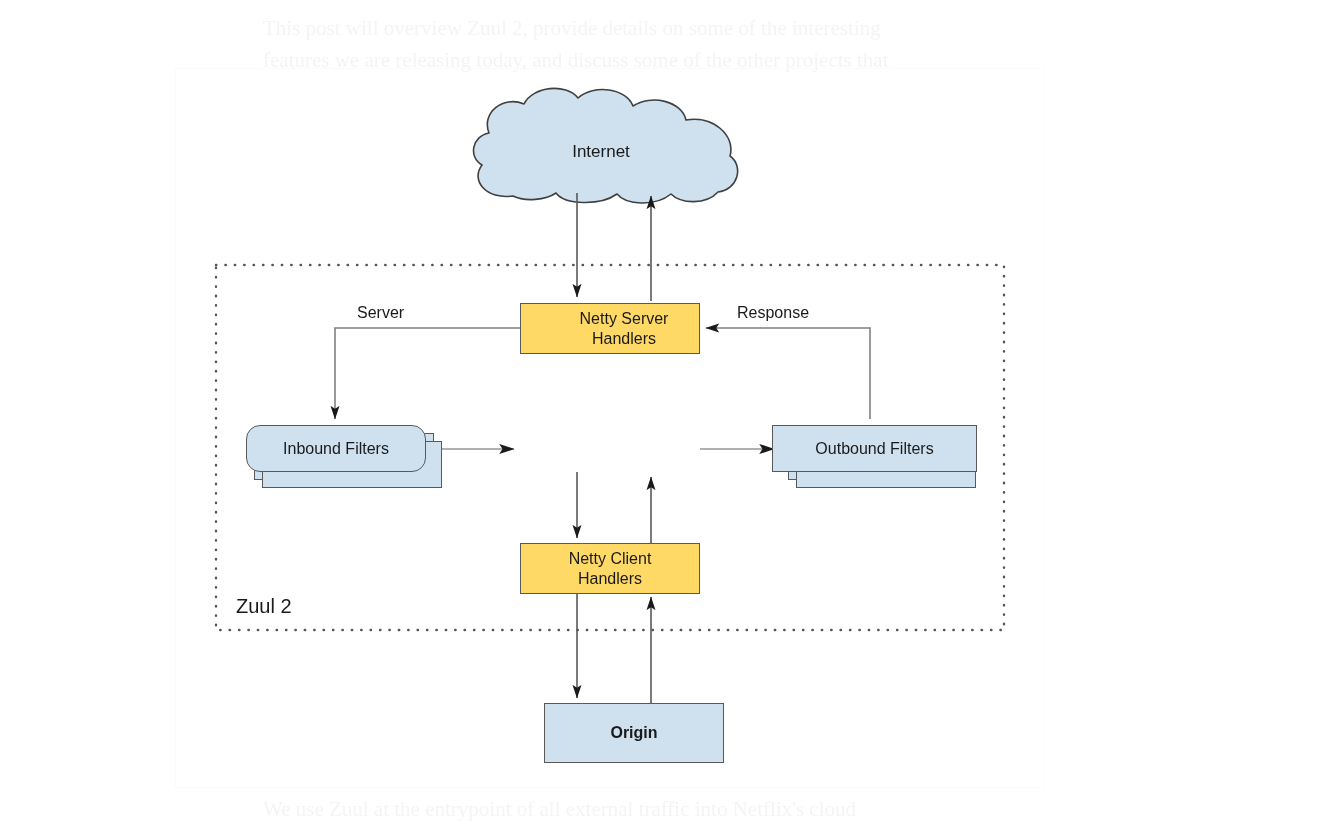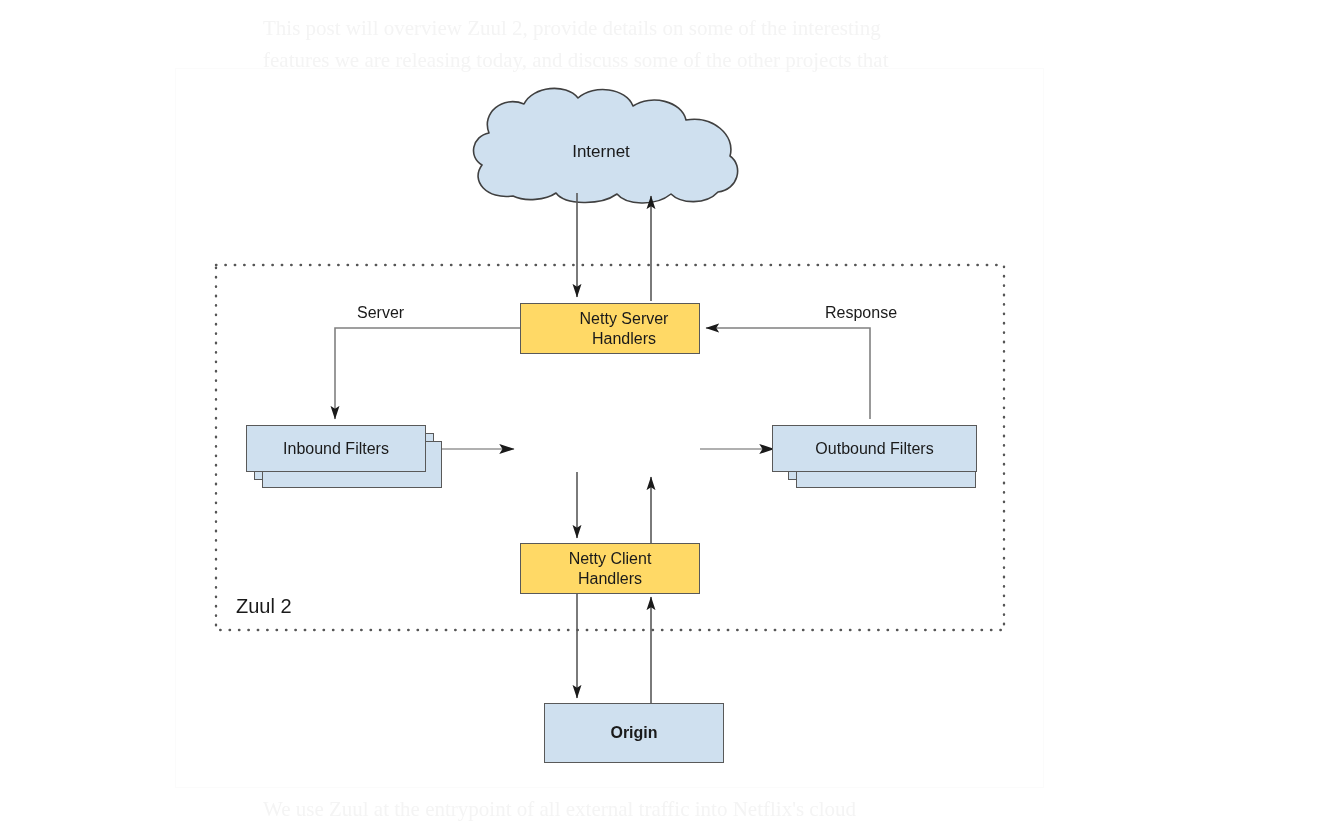--- a/index.html
+++ b/index.html
@@ -77,21 +77,21 @@
     box-sizing: border-box;
     background: #cfe0ef;
     border: 1.4px solid #595959;
     z-index: 2;
   }
   .stack-shadow.s2 { z-index: 3; }
 
   #node-netty-server { left: 520px; top: 303px; width: 180px; height: 51px; padding-left: 28px; }
   #node-netty-client { left: 520px; top: 543px; width: 180px; height: 51px; }
   #node-endpoint     { left: 520px; top: 424px; width: 180px; height: 48px; }
-  #node-inbound      { left: 246px; top: 425px; width: 180px; height: 47px; }
+  #node-inbound      { left: 246px; top: 425px; width: 180px; height: 47px; border-radius: 14px; }
   #node-outbound     { left: 772px; top: 425px; width: 205px; height: 47px; }
   #node-origin       { left: 544px; top: 703px; width: 180px; height: 60px; font-weight: bold; }
 
   #inbound-sh1  { left: 254px; top: 433px; width: 180px; height: 47px; }
   #inbound-sh2  { left: 262px; top: 441px; width: 180px; height: 47px; }
   #outbound-sh1 { left: 788px; top: 433px; width: 180px; height: 47px; }
   #outbound-sh2 { left: 796px; top: 441px; width: 180px; height: 47px; }
 
   
   #cloud-label {
@@ -106,21 +106,21 @@
   }
 
   .edge-label {
     position: absolute;
     font-family: "Liberation Sans", sans-serif;
     font-size: 16px;
     color: #1a1a1a;
     z-index: 4;
   }
   #label-request  { left: 357px; top: 304px; }
-  #label-response { left: 825px; top: 304px; }
+  #label-response { left: 737px; top: 304px; }
 
   #label-zuul2 {
     position: absolute;
     left: 236px;
     top: 595px;
     font-family: "Liberation Sans", sans-serif;
     font-size: 20px;
     color: #1a1a1a;
     z-index: 4;
   }

